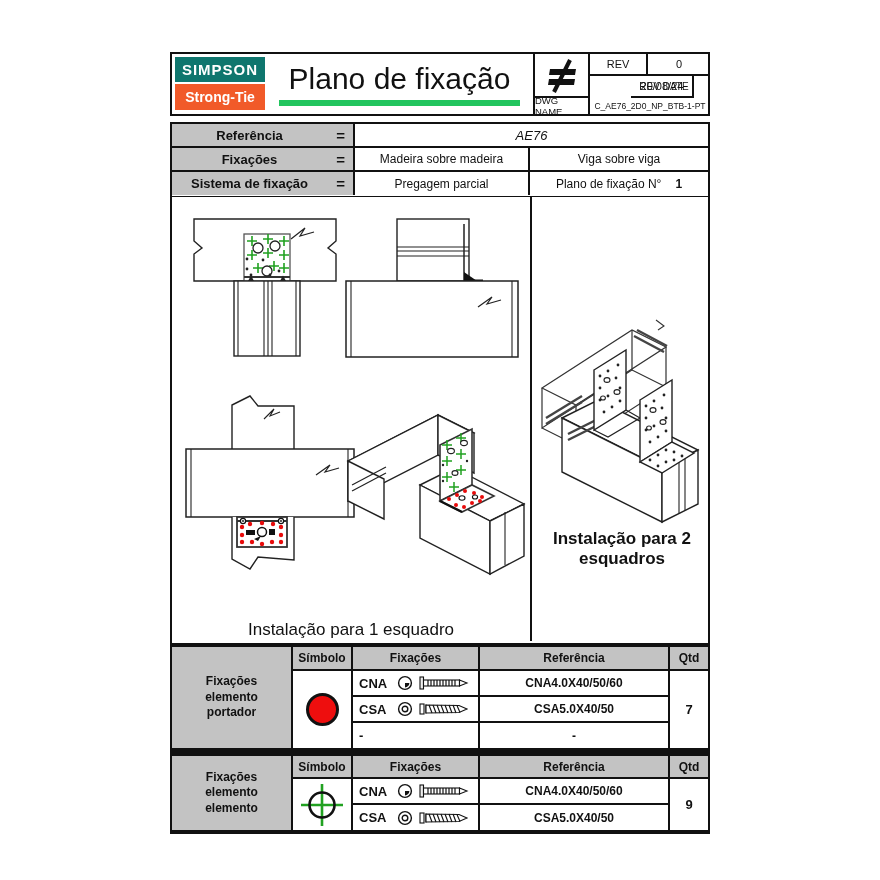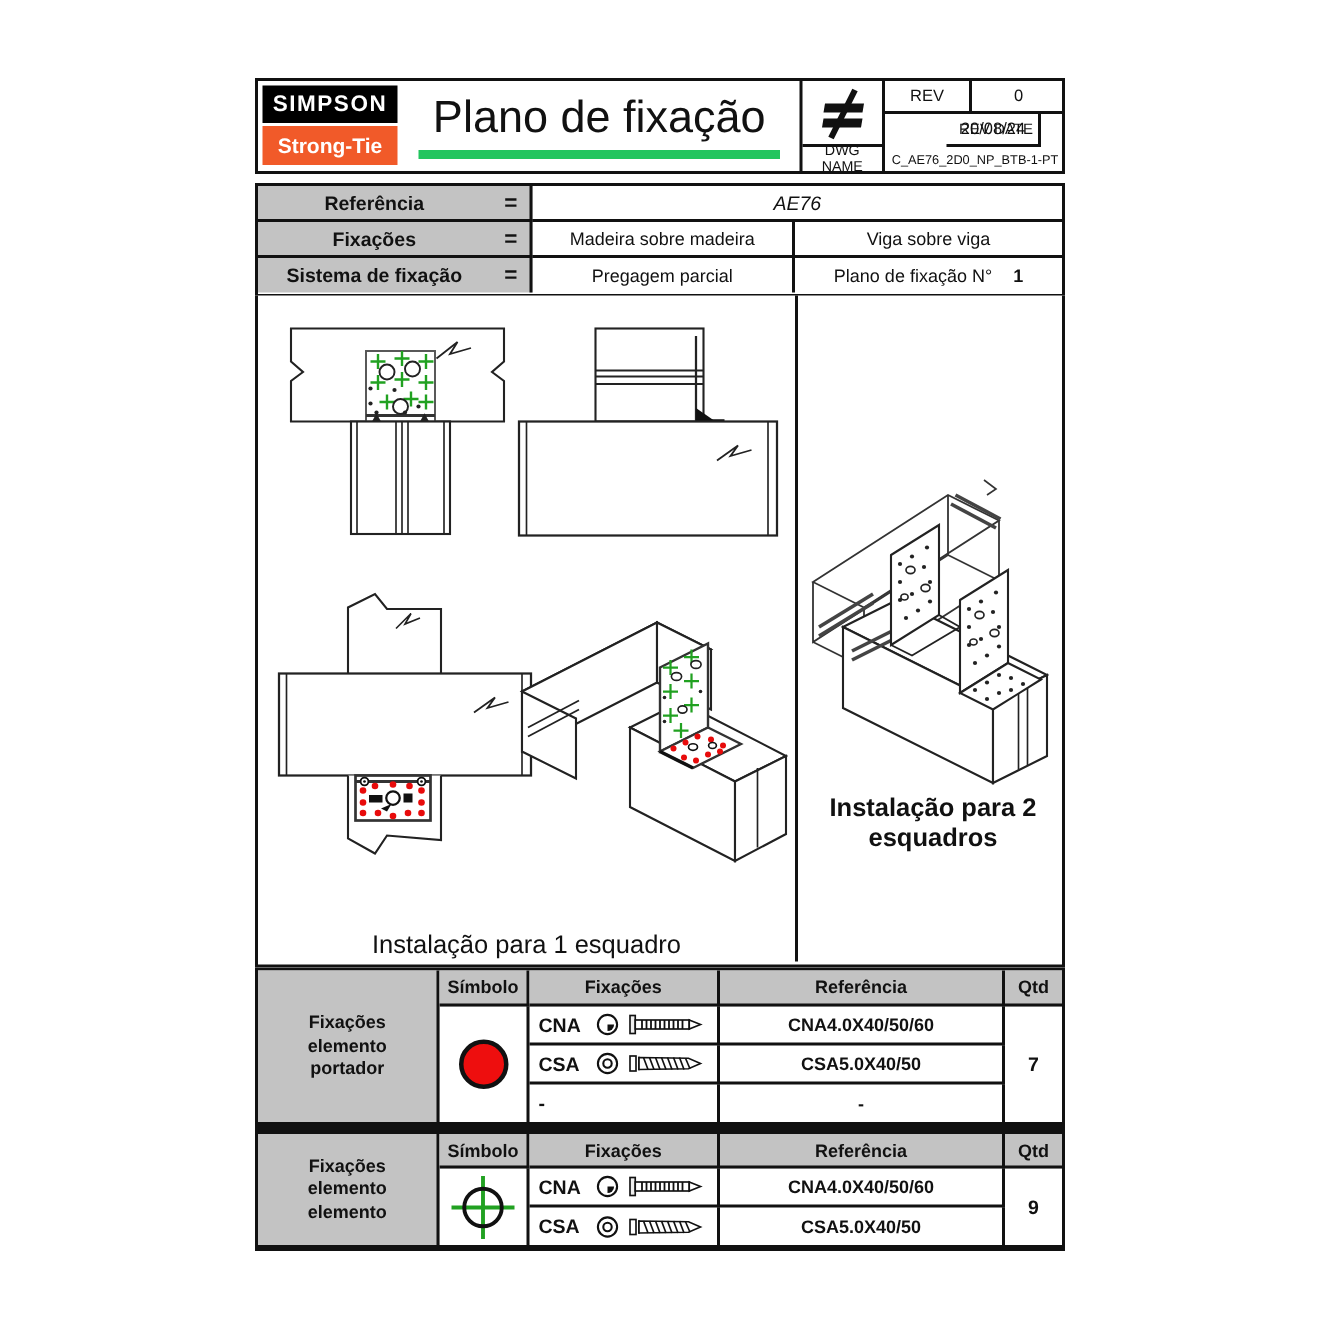--- a/index.html
+++ b/index.html
@@ -20,29 +20,29 @@
   svg{display:block;}
 </style>
 </head>
 <body>
 
 <div class="sheet">
 
   <div class="abs hdrblock" style="left:0;top:0;width:540px;height:64px;">
 
     <div class="abs" style="left:3px;top:3px;width:90px;height:54px;">
-      <div class="cell" style="left:0;top:0;width:90px;height:25px;background:#000000;color:#fff;font-weight:bold;font-size:15px;letter-spacing:1px;">SIMPSON</div>
+      <div class="cell" style="left:0;top:0;width:90px;height:25px;background:#0f766e;color:#fff;font-weight:bold;font-size:15px;letter-spacing:1px;">SIMPSON</div>
       <div class="cell" style="left:0;top:27px;width:90px;height:26px;background:#f15a29;color:#fff;font-weight:bold;font-size:14px;">Strong-Tie</div>
     </div>
 
     <div class="cell" style="left:94px;top:0;width:267px;height:60px;">
       <span style="font-size:30px;border-bottom:6px solid #22c55e;padding:0 10px 4px 10px;">Plano de fixação</span>
     </div>
 
-    <div class="abs" style="left:361px;top:0;width:175px;height:60px;border-left:2px solid #111;text-align:center;">
+    <div class="abs" style="left:361px;top:0;width:175px;height:60px;border-left:2px solid #111;">
       <div class="cell br bb" style="left:0;top:0;width:55px;height:44px;">
         <svg width="42" height="38" viewBox="0 0 42 38">
           <polygon points="9,13 35,13 34,19 8,19" fill="#111"></polygon>
           <polygon points="8,23 34,23 33,29 7,29" fill="#111"></polygon>
           <line x1="29" y1="4" x2="13" y2="36" stroke="#111" stroke-width="4"></line>
         </svg>
       </div>
       <div class="cell br bb f11" style="left:55px;top:0;width:58px;height:22px;">REV</div>
       <div class="cell bb f11" style="left:113px;top:0;width:62px;height:22px;">0</div>
       <div class="cell br bb f10" style="left:55px;top:22px;width:58px;height:22px;">REV DATE</div>

